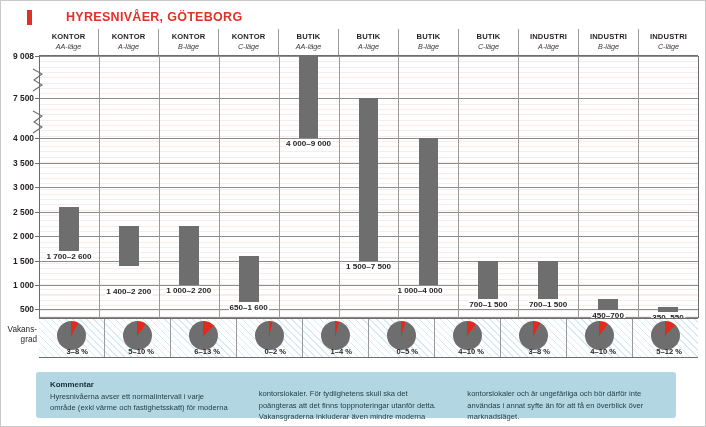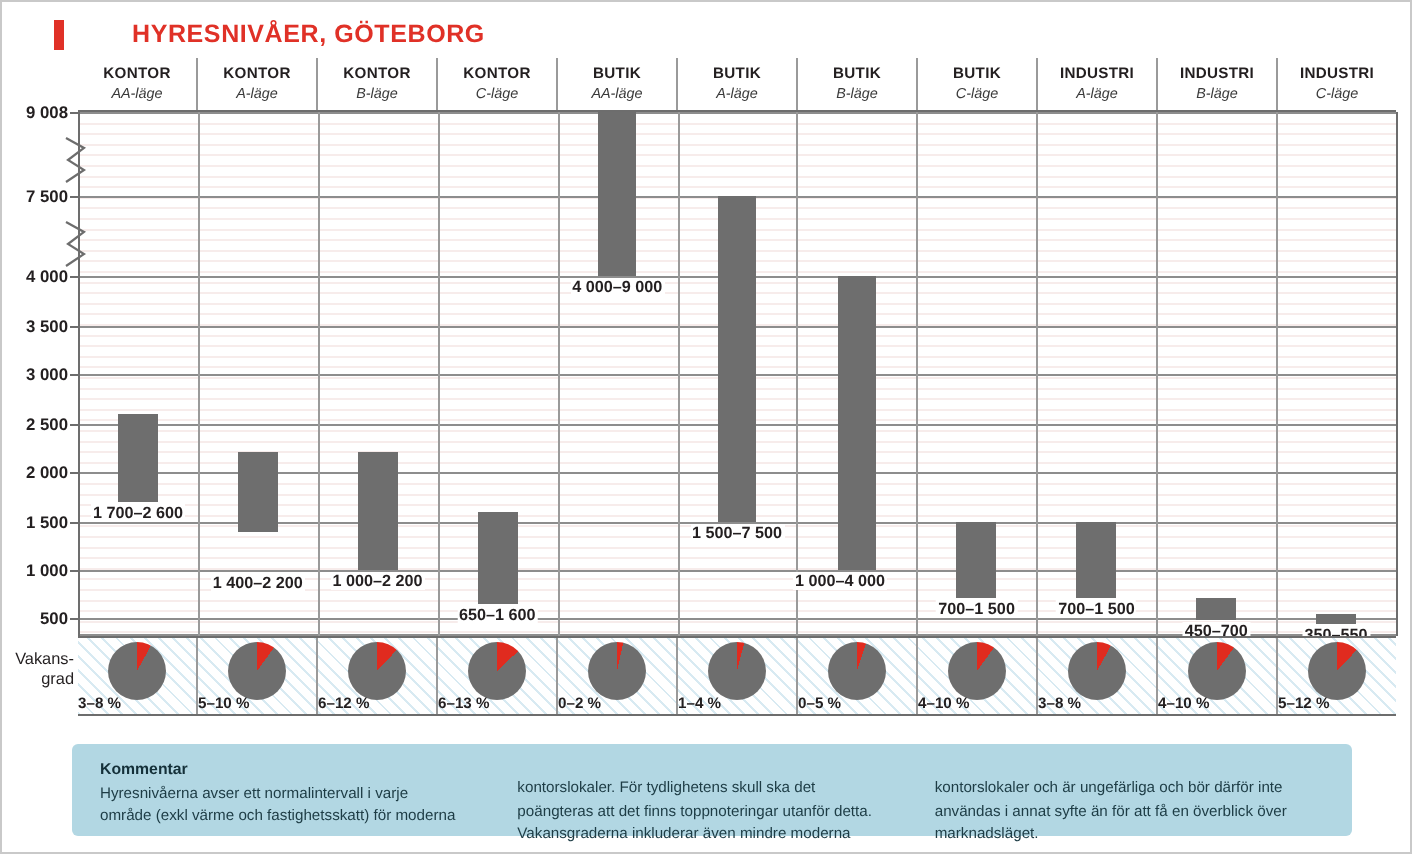--- a/index.html
+++ b/index.html
@@ -115,22 +115,22 @@
     border-right:1px solid #9a9a9a;
     box-sizing:border-box;
     position:relative;
   }
   .vac-cell:last-child{border-right:none;}
   .pie{
     position:absolute;left:50%;top:2px;width:29px;height:29px;
     margin-left:-14.5px;border-radius:50%;
   }
   .vac-text{
-    position:absolute;left:0;right:4px;bottom:1px;
-    text-align:left;
+    position:absolute;left:0;right:16px;bottom:1px;
+    text-align:right;
     font-size:7.6px;font-weight:bold;color:#231f20;
   }
   .vac-axis-label{
     position:absolute;left:0;top:297px;width:36px;
     text-align:right;
     font-size:8.2px;color:#231f20;line-height:10px;
   }
   
   .comment{
     position:absolute;left:35px;top:371px;width:640px;height:46px;
@@ -295,24 +295,20 @@
     <div class="vac-band" id="vac-band">
         <div class="vac-cell">
           <div class="pie" title="KONTOR AA-läge: 3–8 %" style="background: conic-gradient(rgb(224, 43, 31) 0deg, rgb(224, 43, 31) 28.8deg, rgb(110, 110, 110) 28.8deg, rgb(110, 110, 110) 360deg);"></div>
           <div class="vac-text">3–8 %</div>
         </div>
         <div class="vac-cell">
           <div class="pie" title="KONTOR A-läge: 5–10 %" style="background: conic-gradient(rgb(224, 43, 31) 0deg, rgb(224, 43, 31) 36deg, rgb(110, 110, 110) 36deg, rgb(110, 110, 110) 360deg);"></div>
           <div class="vac-text">5–10 %</div>
         </div>
         <div class="vac-cell">
-          <div class="pie" title="KONTOR B-läge: 6–12 %" style="background: conic-gradient(rgb(224, 43, 31) 0deg, rgb(224, 43, 31) 43.2deg, rgb(110, 110, 110) 43.2deg, rgb(110, 110, 110) 360deg);"></div>
-          <div class="vac-text">6–12 %</div>
-        </div>
-        <div class="vac-cell">
           <div class="pie" title="KONTOR C-läge: 6–13 %" style="background: conic-gradient(rgb(224, 43, 31) 0deg, rgb(224, 43, 31) 46.8deg, rgb(110, 110, 110) 46.8deg, rgb(110, 110, 110) 360deg);"></div>
           <div class="vac-text">6–13 %</div>
         </div>
         <div class="vac-cell">
           <div class="pie" title="BUTIK AA-läge: 0–2 %" style="background: conic-gradient(rgb(224, 43, 31) 0deg, rgb(224, 43, 31) 12.6deg, rgb(110, 110, 110) 12.6deg, rgb(110, 110, 110) 360deg);"></div>
           <div class="vac-text">0–2 %</div>
         </div>
         <div class="vac-cell">
           <div class="pie" title="BUTIK A-läge: 0–4 %" style="background: conic-gradient(rgb(224, 43, 31) 0deg, rgb(224, 43, 31) 14.4deg, rgb(110, 110, 110) 14.4deg, rgb(110, 110, 110) 360deg);"></div>
           <div class="vac-text">1–4 %</div>

